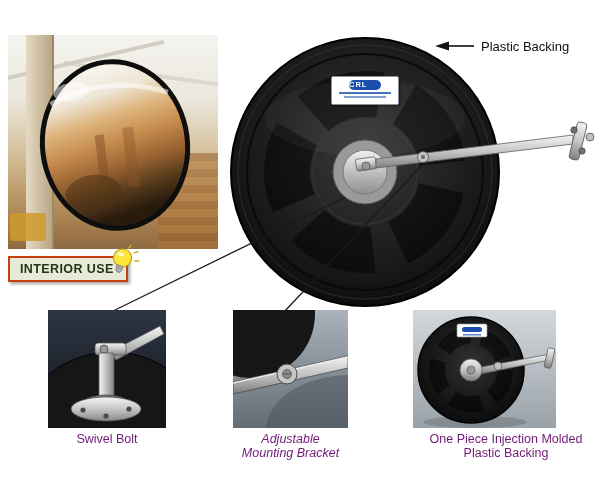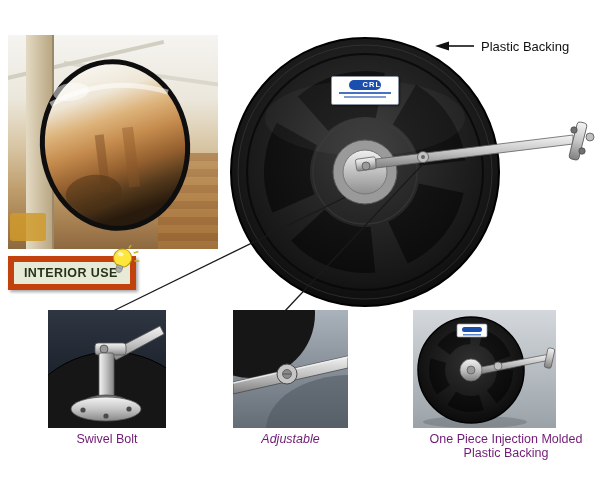--- a/index.html
+++ b/index.html
@@ -6,38 +6,38 @@
   body{font-family:"Liberation Sans", sans-serif;}
   #canvas{position:relative;width:600px;height:478px;background:#fff;overflow:hidden;}
   .abs{position:absolute;}
   svg{display:block;}
 
   
   #callout-plastic-backing{position:absolute;left:481px;top:39px;font-size:13px;color:#111;white-space:nowrap;}
 
   
   #crl-label{position:absolute;left:331px;top:76px;width:66px;height:27px;background:#fff;border:1px solid #8a92a0;border-radius:2px;box-shadow:1px 1px 2px rgba(0,0,0,.45);}
-  #crl-oval{margin:3px auto 2px auto;width:32px;height:10px;background:#1a4fae;border-radius:5px;color:#fff;font-size:7.5px;font-weight:bold;text-align:right;line-height:10px;letter-spacing:1px;}
+  #crl-oval{margin:3px auto 2px auto;width:32px;height:10px;background:#1a4fae;border-radius:5px;color:#fff;font-size:7.5px;font-weight:bold;text-align:left;line-height:10px;letter-spacing:1px;}
   .label-line{height:2px;background:#1a4fae;margin:2px auto 0 auto;}
   #label-line1{width:52px;opacity:.8;}
   #label-line2{width:42px;opacity:.55;}
 
   
   #warehouse-photo{position:absolute;left:8px;top:35px;width:210px;height:214px;overflow:hidden;background:linear-gradient(180deg,#f5f4f0 0%,#ebe7dc 30%,#d8c6a4 52%,#bf9e6e 72%,#a67f50 88%,#8d6940 100%);}
   #warehouse-photo .inner{position:absolute;}
   #p1-column{left:18px;top:0;width:26px;height:100%;background:linear-gradient(90deg,#e4dac4,#b9a683);border-right:2px solid #99896a;}
   .beam{position:absolute;background:#d2cec2;height:4px;}
   #beam1{left:-12px;top:24px;width:170px;transform:rotate(-13deg);}
   #beam2{left:55px;top:38px;width:175px;transform:rotate(8deg);opacity:.7;}
   #p1-machine{left:2px;top:178px;width:36px;height:28px;background:#cf9a2c;border-radius:3px;opacity:.85;}
   #p1-shelving{left:150px;top:118px;width:60px;height:96px;background:repeating-linear-gradient(0deg,#b07838 0 8px,#9a6028 8px 16px);opacity:.55;}
   .ph-svg{position:absolute;left:0;top:0;}
 
   
-  #badge{position:absolute;left:8px;top:256px;height:20px;padding:1px 12px 1px 10px;background:#e7ead6;border:6px solid #c2410c;box-shadow:2px 2px 3px rgba(0,0,0,.35);display:flex;align-items:center;}
+  #badge{position:absolute;left:8px;top:256px;height:20px;padding:1px 12px 1px 10px;background:#e7ead6;border:2px solid #c2410c;box-shadow:2px 2px 3px rgba(0,0,0,.35);display:flex;align-items:center;}
   #badge-text{font-weight:bold;font-size:12.5px;color:#26331a;letter-spacing:.4px;white-space:nowrap;}
   #bulb{position:absolute;left:104px;top:245px;}
 
   
   .photo{position:absolute;overflow:hidden;background:#888;}
   #photo-swivel{left:48px;top:310px;width:118px;height:118px;}
   #photo-bracket{left:233px;top:310px;width:115px;height:118px;}
   #photo-backing{left:413px;top:310px;width:143px;height:118px;}
 
   .caption{position:absolute;text-align:center;font-size:12.5px;line-height:14px;color:#701a75;}
@@ -250,19 +250,20 @@
       <circle cx="58" cy="60" r="4" fill="#9a9a9a" stroke="#555" stroke-width="0.7"></circle>
     </svg>
   </div>
 
   <div class="caption" id="caption-1">
     <div>Swivel Bolt</div>
     <div></div>
   </div>
   <div class="caption" id="caption-2">
     <div>Adjustable</div>
+    <div>Mounting Bracket</div>
   </div>
   <div class="caption" id="caption-3">
     <div>One Piece Injection Molded</div>
     <div>Plastic Backing</div>
   </div>
 
 </div>
 
 </body></html>

